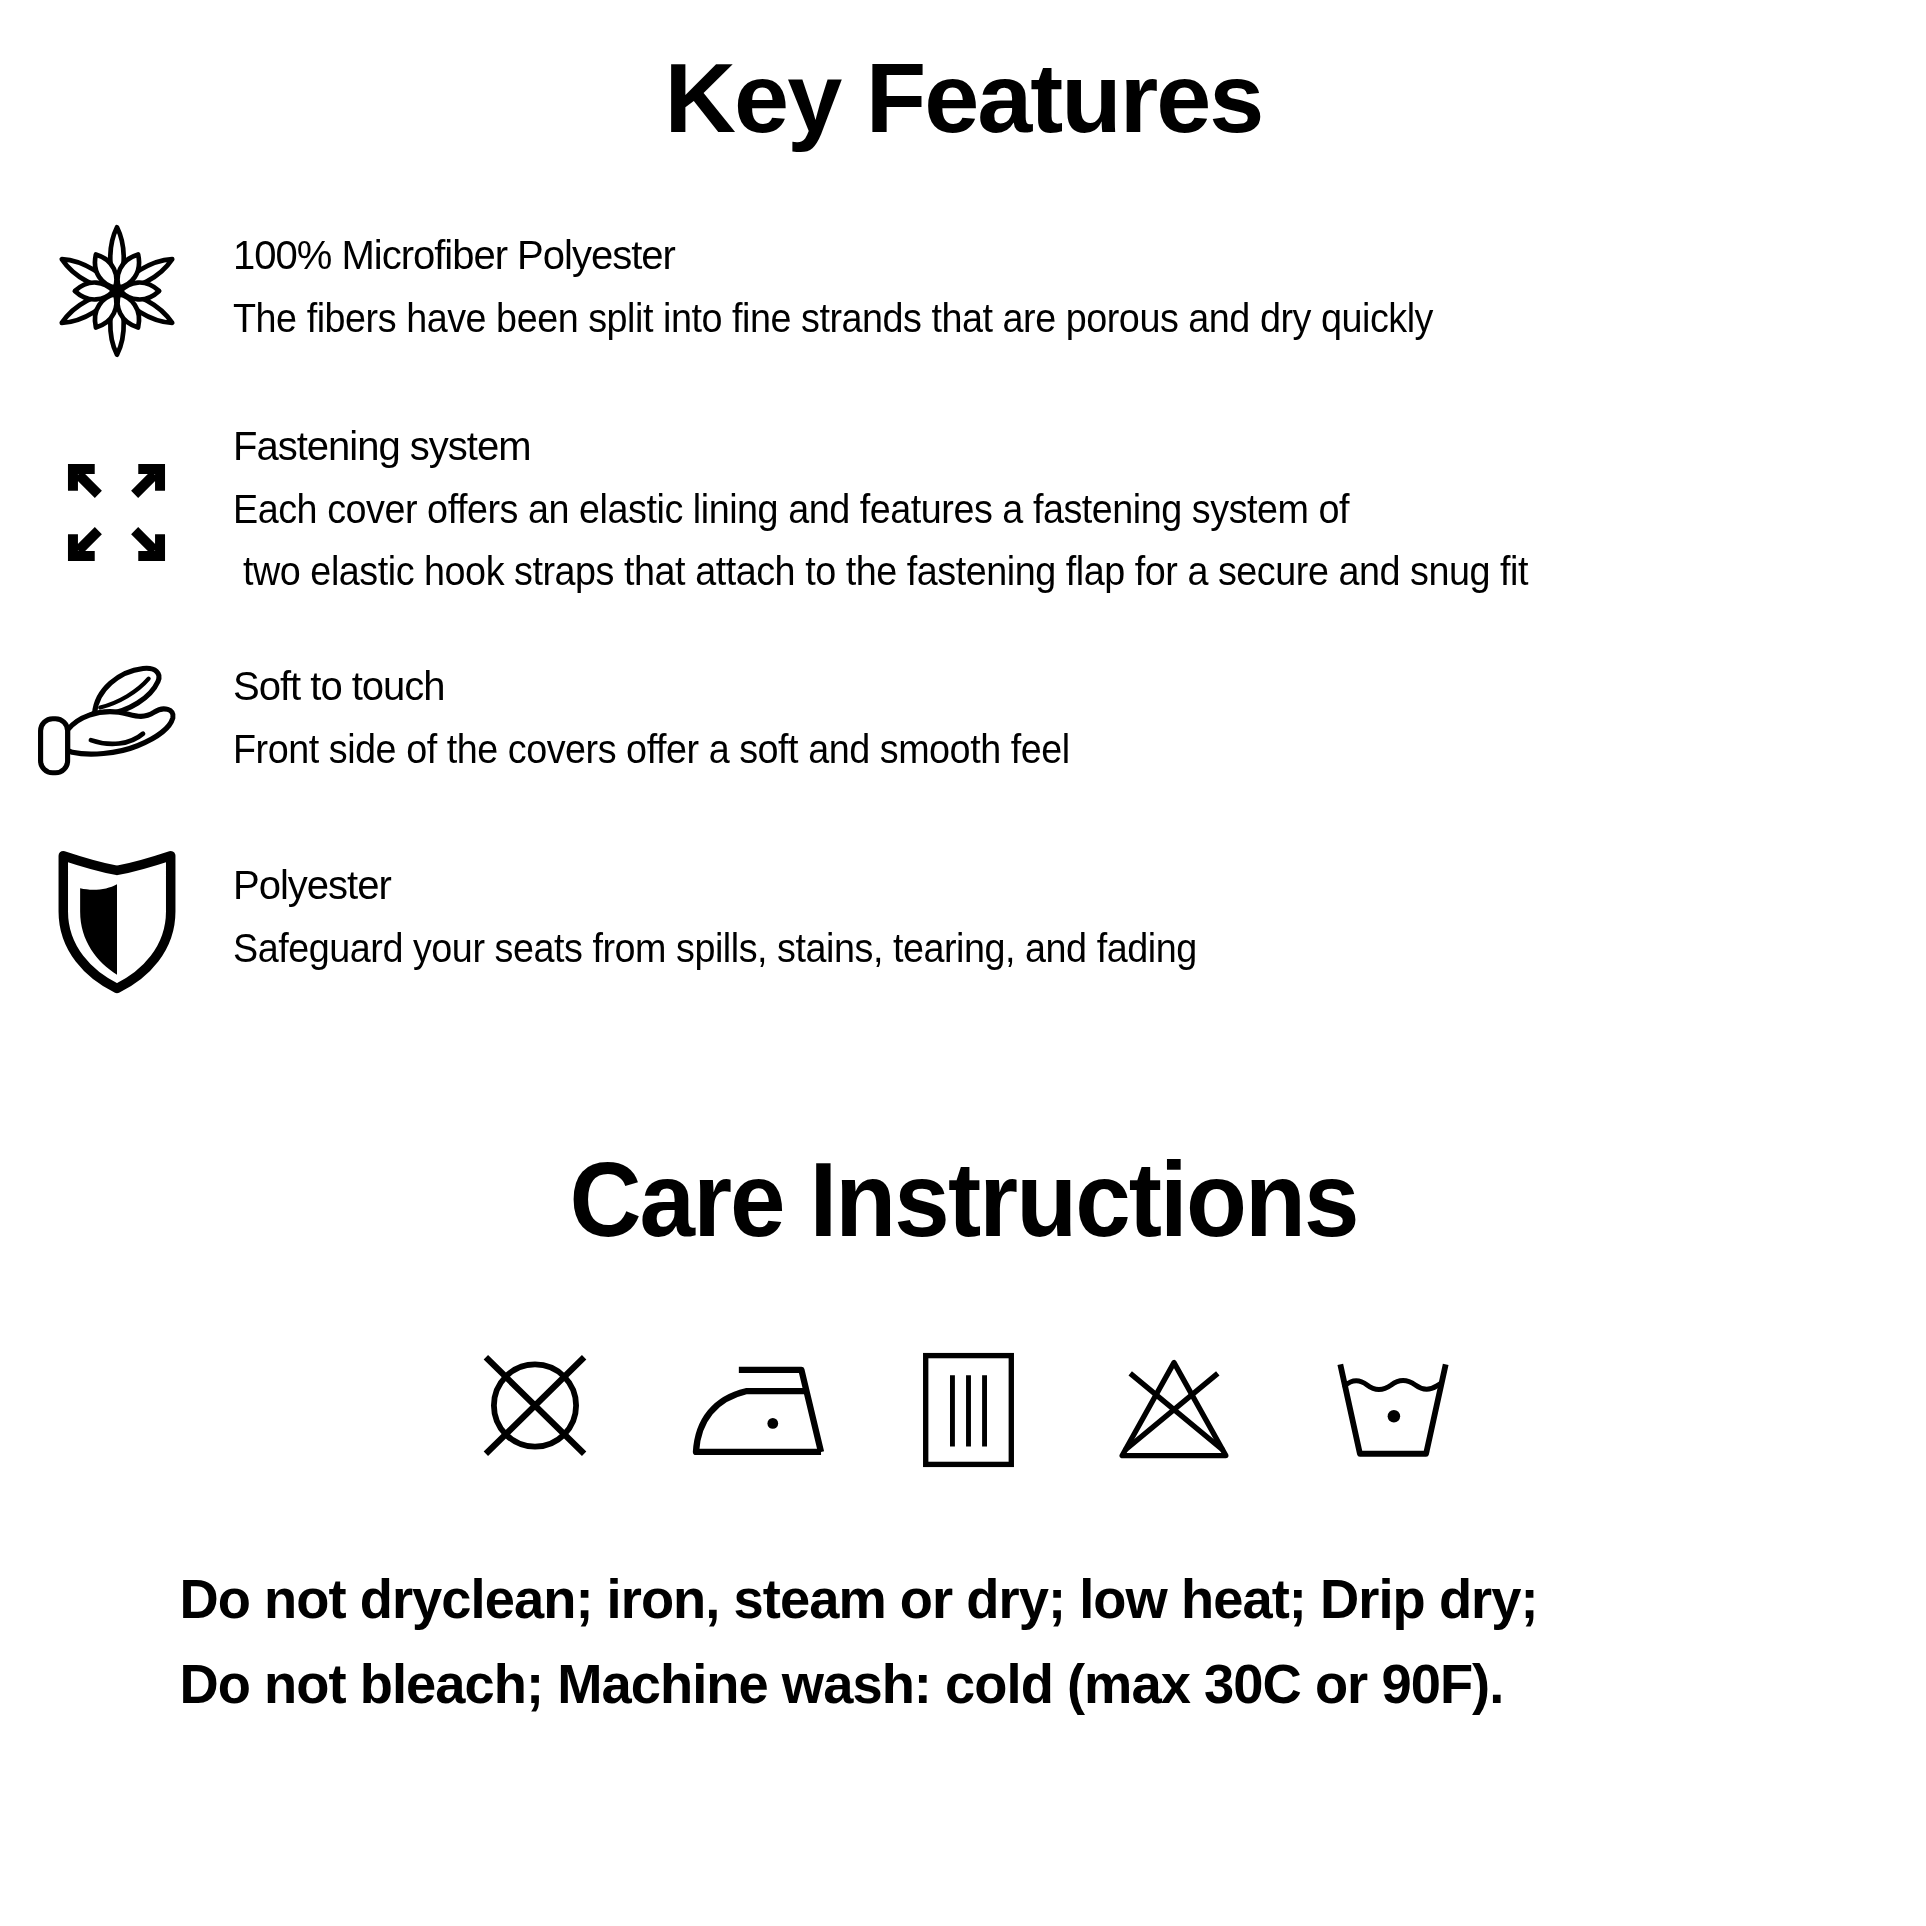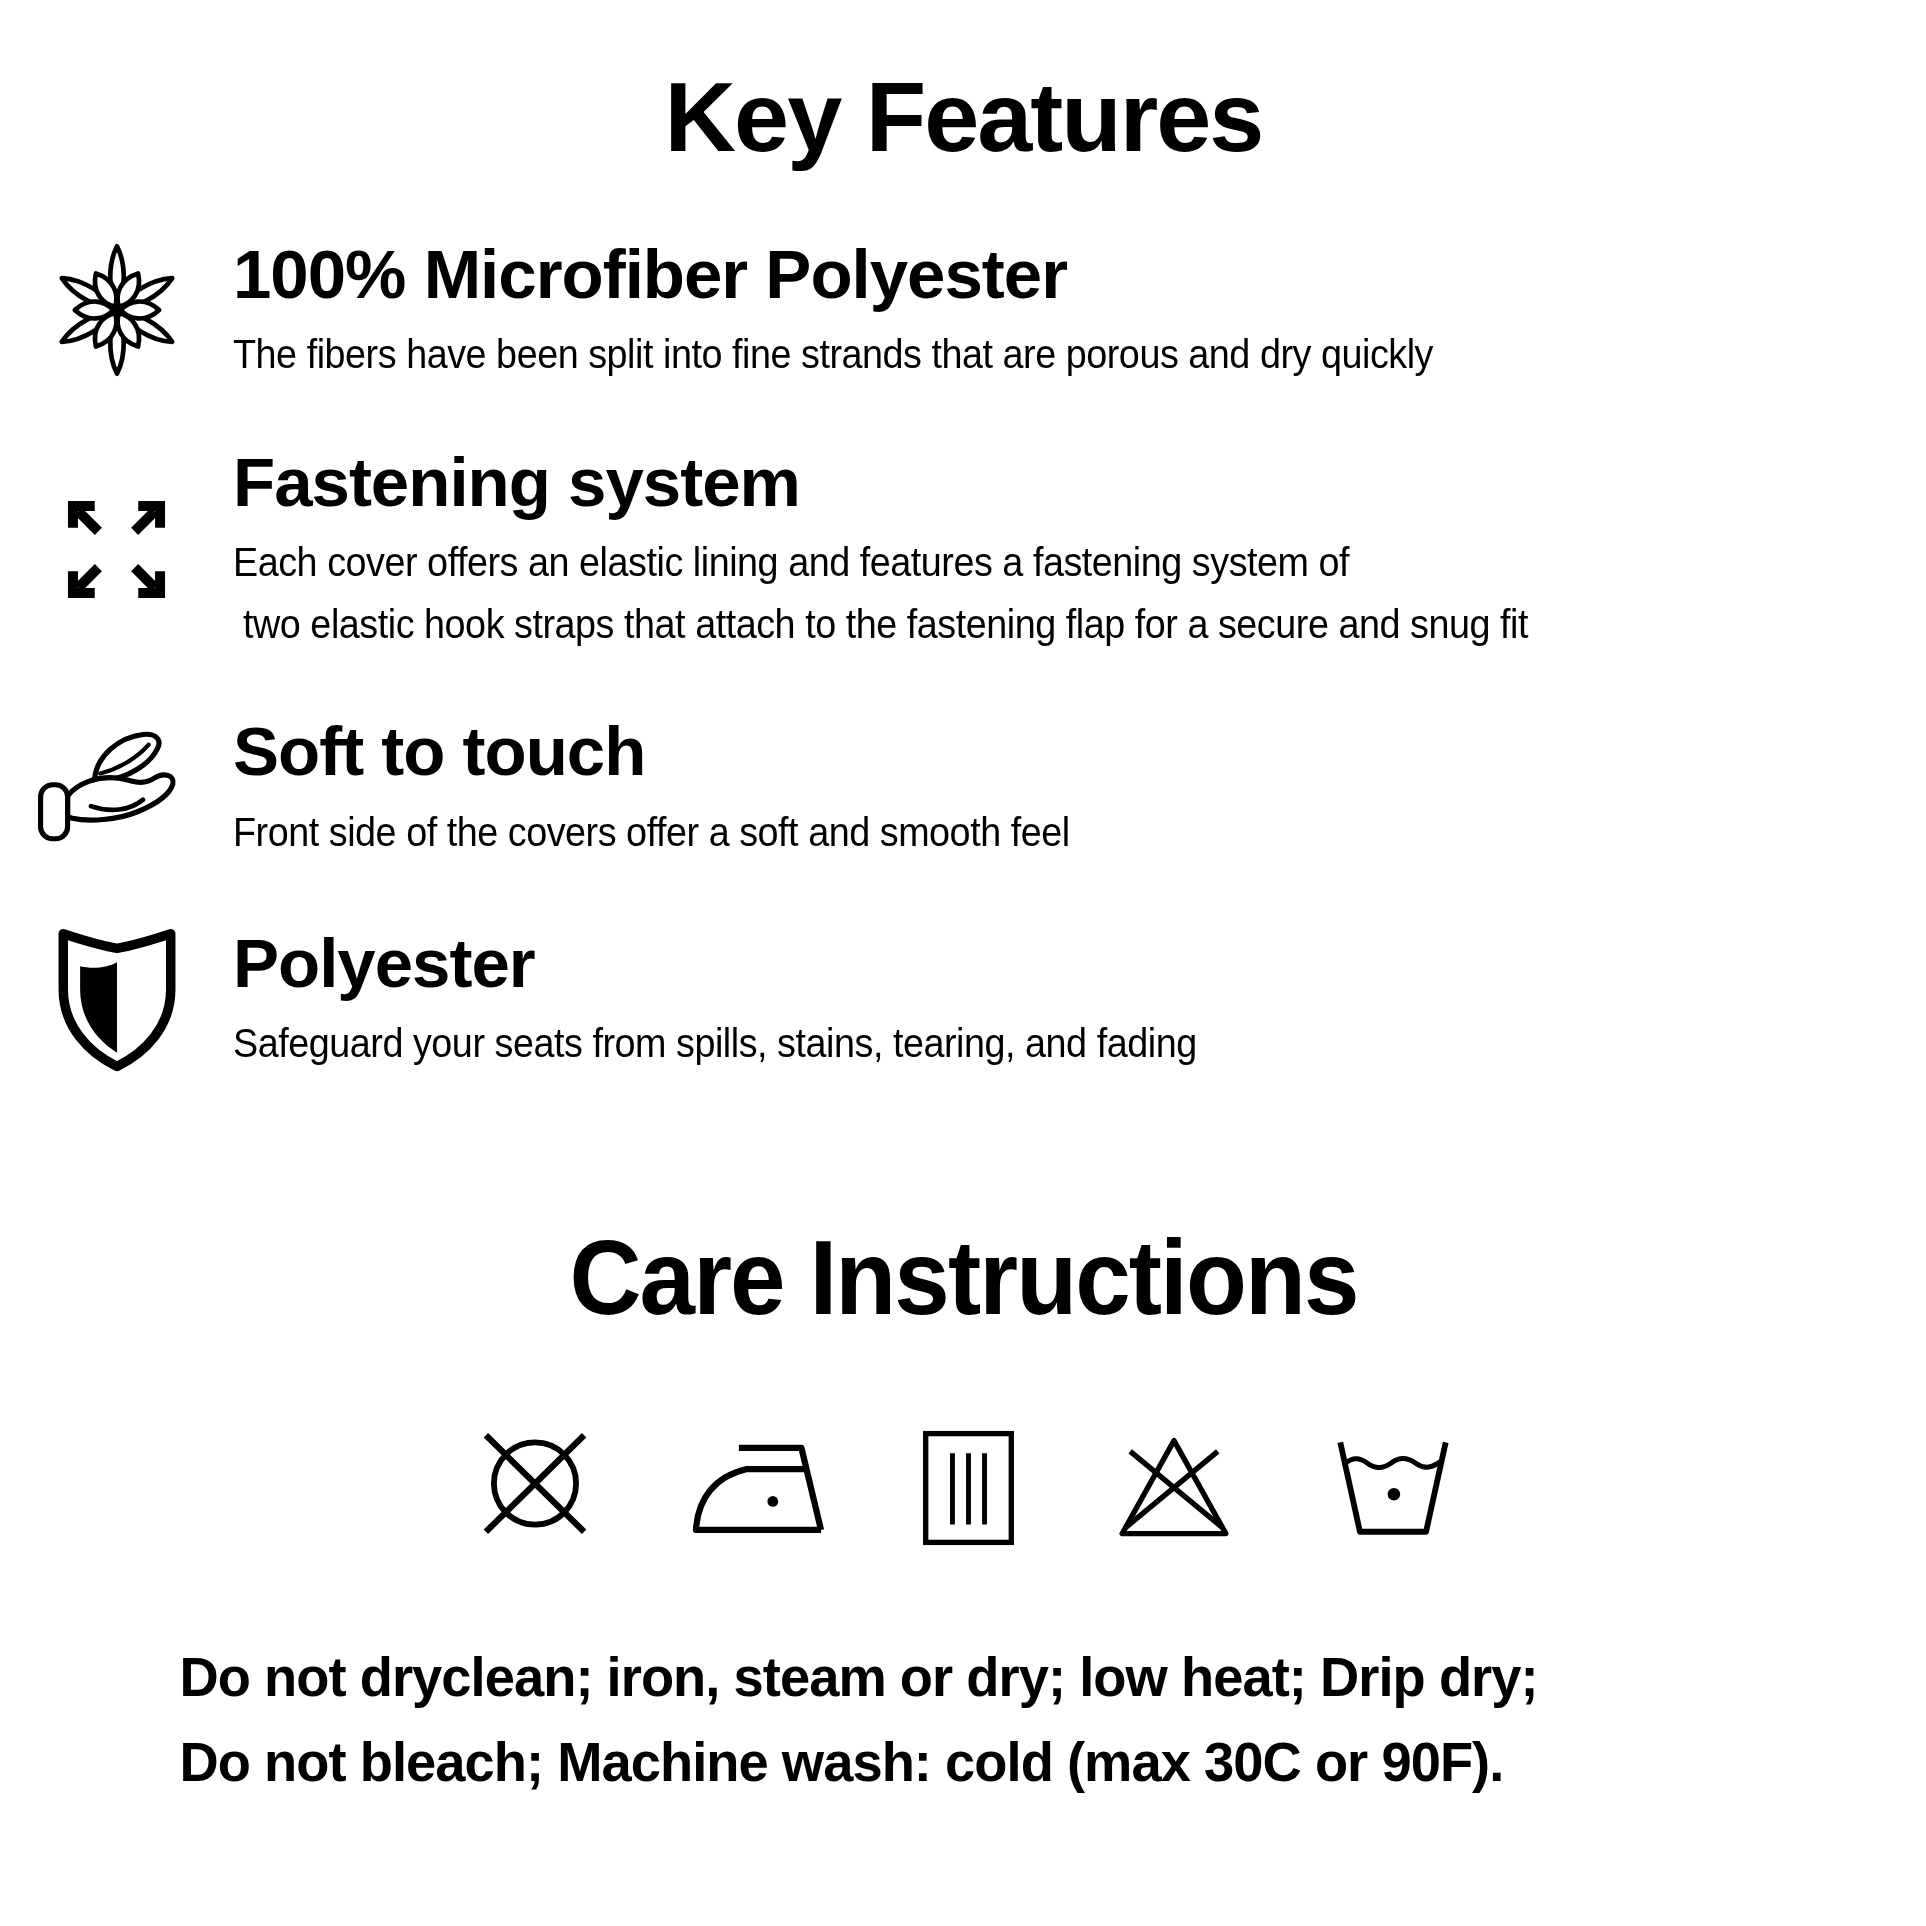--- a/index.html
+++ b/index.html
@@ -1,31 +1,31 @@
 <!DOCTYPE html>
 <html><head>
 <meta charset="utf-8">
 <style>
   * { margin:0; padding:0; box-sizing:border-box; }
   html,body { background:#ffffff; }
   body {
     width:1927px; height:1927px; overflow:hidden;
     font-family:"Liberation Sans", sans-serif; color:#000;
   }
-  .poster { width:100%; height:100%; padding-top:67px; }
+  .poster { width:100%; height:100%; padding-top:48px; }
 
   .title { font-weight:800; text-align:center; letter-spacing:-2px; line-height:1; }
   .kf-title  { font-size:99px; }
   .ci-title  { font-size:105px; margin-top:147px; transform:scaleX(.95); }
 
   .features { margin-top:69px; }
   .feature-row { display:flex; align-items:center; margin-bottom:57px; }
   .icon-cell { width:233px; min-width:233px; display:flex; justify-content:center; align-items:center; }
   .text-cell { flex:1 1 auto; padding-right:59px; }
-  .feature-heading { font-size:69px; font-weight:700; letter-spacing:-1px; line-height:1.15; }
+  .feature-heading { font-size:40px; font-weight:400; letter-spacing:-1px; line-height:1.15; }
   .feature-desc { margin-top:10px; transform:scaleX(.92); transform-origin:left center; }
   .desc-line { font-size:41px; font-weight:400; letter-spacing:-0.5px; line-height:1.5; white-space:pre-wrap; }
 
   .ci-icons { margin-top:91px; display:flex; justify-content:center; align-items:center; gap:85px; }
   .ci-icon  { display:flex; align-items:center; justify-content:center; }
 
   .ci-text { margin-top:79px; padding-left:185px; transform:scaleX(.97); transform-origin:left center; }
   .ci-text-line { font-size:56px; font-weight:800; letter-spacing:-1px; line-height:1.52; white-space:pre-wrap; }
 
   svg { display:block; }

